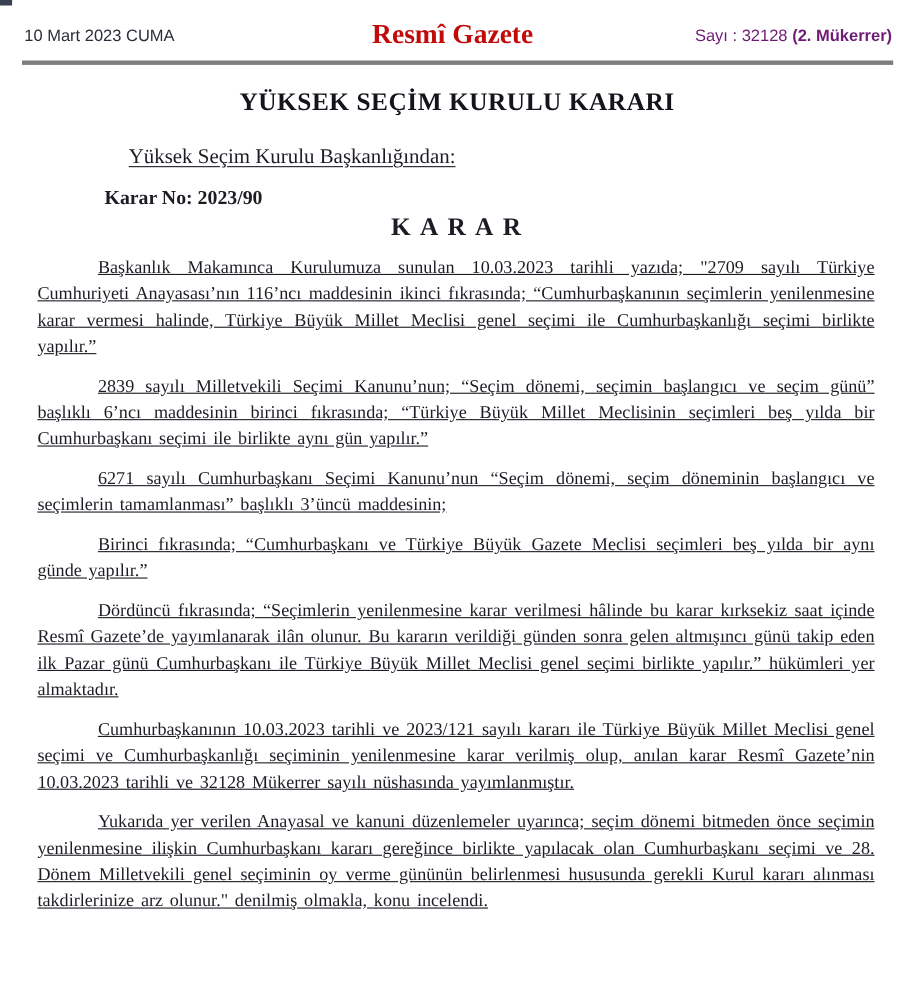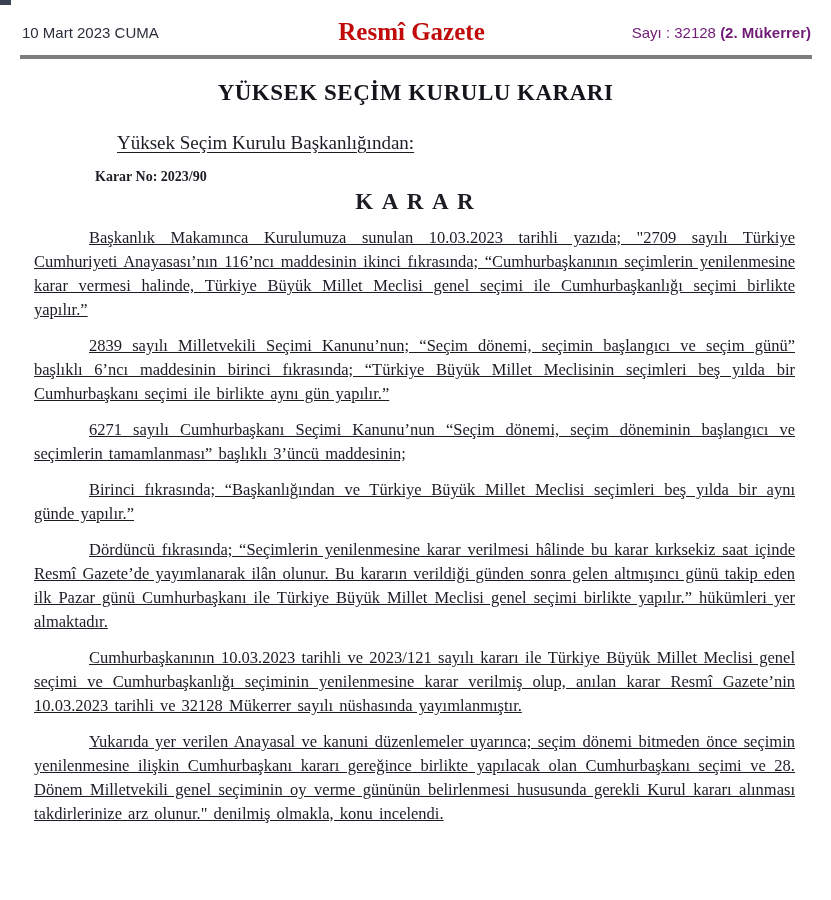--- a/index.html
+++ b/index.html
@@ -67,21 +67,21 @@
     color: #14141c;
   }
   .authority-line {
     margin: 26px 0 0 117px;
     font-size: 19px;
     text-decoration: underline;
     text-underline-offset: 3px;
   }
   .decision-no {
     margin: 15px 0 0 95px;
-    font-size: 14px;
+    font-size: 18px;
     font-weight: bold;
   }
   .decision-heading {
     text-align: center;
     font-size: 23px;
     font-weight: bold;
     letter-spacing: 2px;
     margin-top: 4px;
   }
   .document-body {
@@ -115,17 +115,17 @@
 <div class="authority-line">Yüksek Seçim Kurulu Başkanlığından:</div>
 
 <div class="decision-no">Karar No: 2023/90</div>
 
 <div class="decision-heading">K A R A R</div>
 
 <div class="document-body">
   <p>Başkanlık Makamınca Kurulumuza sunulan 10.03.2023 tarihli yazıda; "2709 sayılı Türkiye Cumhuriyeti Anayasası’nın 116’ncı maddesinin ikinci fıkrasında; “Cumhurbaşkanının seçimlerin yenilenmesine karar vermesi halinde, Türkiye Büyük Millet Meclisi genel seçimi ile Cumhurbaşkanlığı seçimi birlikte yapılır.”</p>
   <p>2839 sayılı Milletvekili Seçimi Kanunu’nun; “Seçim dönemi, seçimin başlangıcı ve seçim günü” başlıklı 6’ncı maddesinin birinci fıkrasında; “Türkiye Büyük Millet Meclisinin seçimleri beş yılda bir Cumhurbaşkanı seçimi ile birlikte aynı gün yapılır.”</p>
   <p>6271 sayılı Cumhurbaşkanı Seçimi Kanunu’nun “Seçim dönemi, seçim döneminin başlangıcı ve seçimlerin tamamlanması” başlıklı 3’üncü maddesinin;</p>
-  <p>Birinci fıkrasında; “Başkanlığından ve Türkiye Büyük Millet Meclisi seçimleri beş yılda bir aynı günde yapılır.”</p>
+  <p>Birinci fıkrasında; “Cumhurbaşkanı ve Türkiye Büyük Gazete Meclisi seçimleri beş yılda bir aynı günde yapılır.”</p>
   <p>Dördüncü fıkrasında; “Seçimlerin yenilenmesine karar verilmesi hâlinde bu karar kırksekiz saat içinde Resmî Gazete’de yayımlanarak ilân olunur. Bu kararın verildiği günden sonra gelen altmışıncı günü takip eden ilk Pazar günü Cumhurbaşkanı ile Türkiye Büyük Millet Meclisi genel seçimi birlikte yapılır.” hükümleri yer almaktadır.</p>
   <p>Cumhurbaşkanının 10.03.2023 tarihli ve 2023/121 sayılı kararı ile Türkiye Büyük Millet Meclisi genel seçimi ve Cumhurbaşkanlığı seçiminin yenilenmesine karar verilmiş olup, anılan karar Resmî Gazete’nin 10.03.2023 tarihli ve 32128 Mükerrer sayılı nüshasında yayımlanmıştır.</p>
   <p>Yukarıda yer verilen Anayasal ve kanuni düzenlemeler uyarınca; seçim dönemi bitmeden önce seçimin yenilenmesine ilişkin Cumhurbaşkanı kararı gereğince birlikte yapılacak olan Cumhurbaşkanı seçimi ve 28. Dönem Milletvekili genel seçiminin oy verme gününün belirlenmesi hususunda gerekli Kurul kararı alınması takdirlerinize arz olunur." denilmiş olmakla, konu incelendi.</p>
 </div>
 
 </body></html>

